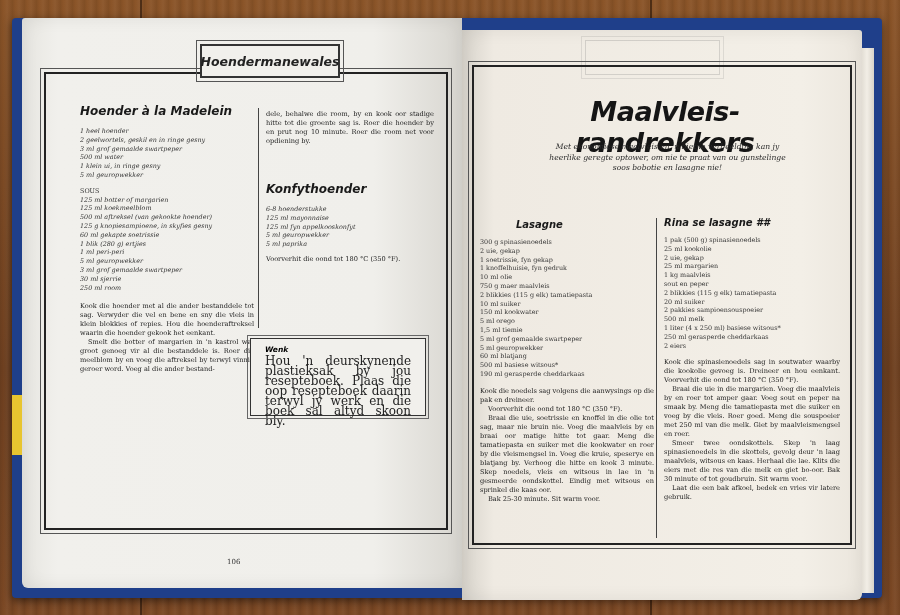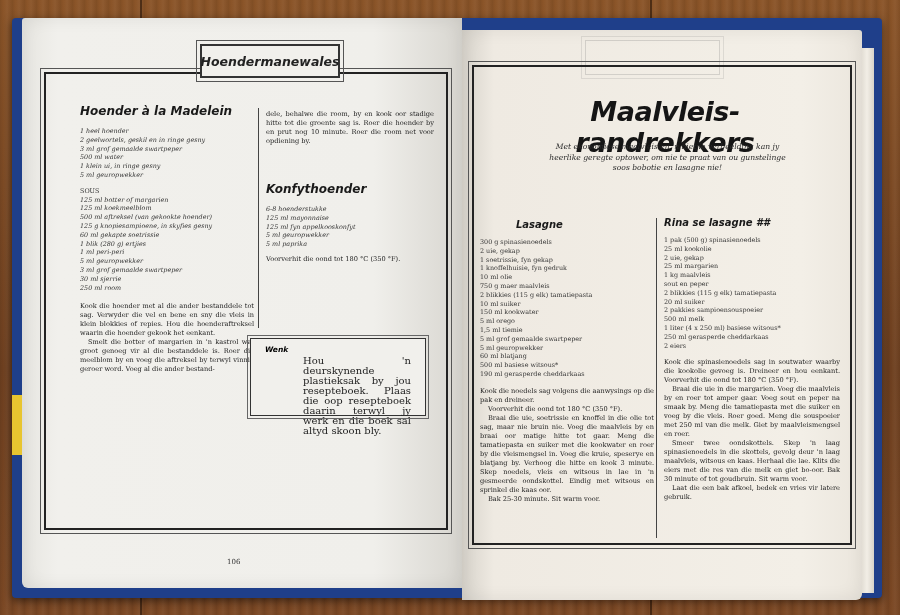--- a/index.html
+++ b/index.html
@@ -158,21 +158,21 @@
     <li>125 ml fyn appelkooskonfyt</li>
     <li>5 ml geuropwekker</li>
     <li>5 ml paprika</li>
   </ul>
   <div style="height:6px;"></div>
   <p class="para">Voorverhit die oond tot 180 °C (350 °F).</p>
 </div>
 
 <div class="wenk">
   <div class="wenk-title">Wenk</div>
-  <p class="para" style="font-size:10px; line-height:10px;margin-left:38px;">Hou 'n deurskynende plastieksak by jou resepteboek. Plaas die oop resepteboek daarin terwyl jy werk en die boek sal altyd skoon bly.</p>
+  <p class="para" style="font-size:12px; line-height:10px;">Hou 'n deurskynende plastieksak by jou resepteboek. Plaas die oop resepteboek daarin terwyl jy werk en die boek sal altyd skoon bly.</p>
 </div>
 
 <div class="page-num" style="left:227px; top:558px;">106</div>
 
 <div class="page page-right"></div>
 <div class="ghost-box"></div>
 <div class="frame frame-right"></div>
 
 <div class="big-title">Maalvleis-randrekkers</div>
 <p class="intro">Met ekonomiese maalvleis en 'n bietjie verbeelding kan jy heerlike geregte optower, om nie te praat van ou gunstelinge soos bobotie en lasagne nie!</p>

